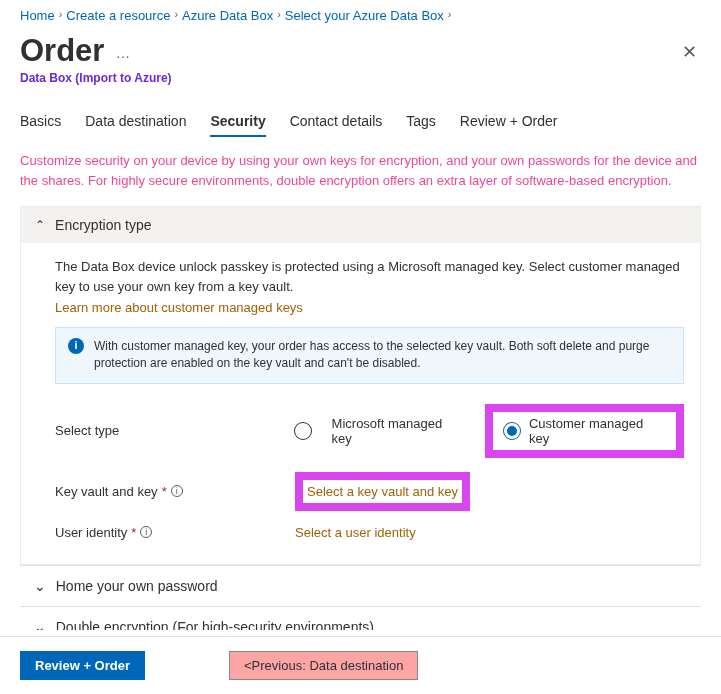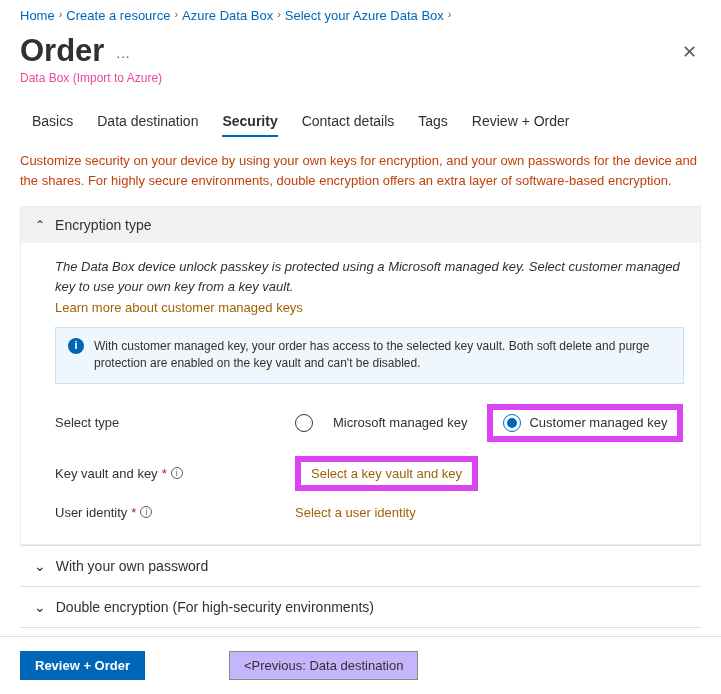--- a/index.html
+++ b/index.html
@@ -25,43 +25,43 @@
     font-size: 13px;
     margin-bottom: 10px;
     flex-wrap: wrap;
   }
   .breadcrumb a { color: #0067b8; text-decoration: none; cursor: pointer; }
   .breadcrumb .chev { color: #605e5c; font-size: 11px; }
   .title-row { display: flex; align-items: center; justify-content: space-between; }
   h1 { font-size: 31px; font-weight: 600; margin: 0 0 2px 0; display:inline-block;}
   .title-row .ellipsis { color:#605e5c; margin-left:8px; font-size:14px;}
   .close-x { font-size: 18px; color: #605e5c; cursor: pointer; padding: 4px; }
-  .subtitle { font-size: 12px; color: #ec4899; margin-bottom: 28px; }
-  .tabs { display: flex; gap: 24px; border-bottom: none; margin-bottom: 14px; margin-left: 12px; }
+  .subtitle { font-size: 12px; color: #6d28d9; margin-bottom: 28px; font-weight: bold; }
+  .tabs { display: flex; gap: 24px; border-bottom: none; margin-bottom: 14px; }
   .tab { font-size: 14px; color: #323130; padding-bottom: 6px; cursor: pointer; }
   .tab.active { color: #323130; border-bottom: 2px solid #0067b8; font-weight: 700;}
-  .intro { font-size: 13px; color: #c2410c; line-height: 1.5; margin-bottom: 16px; }
+  .intro { font-size: 13px; color: #ec4899; line-height: 1.5; margin-bottom: 16px; }
   .section {
     border: 1px solid #edebe9;
   }
   .section-header {
     background: #f3f2f1;
     padding: 10px 14px;
     display: flex;
     align-items: center;
     gap: 10px;
     cursor: pointer;
     font-size: 14px;
   }
   .section-header .chev { font-size: 12px; color: #323130; }
   .section-body {
     padding: 14px 16px 20px 34px;
     font-size: 13px;
   }
-  .section-body p { margin: 0 0 4px 0; line-height:1.5;font-style:italic;}
+  .section-body p { margin: 0 0 4px 0; line-height:1.5;}
   .link { color: #a16207; text-decoration: none; cursor:pointer;}
   .infobox {
     background: #eff6fc;
     border: 1px solid #c9e2ff;
     display: flex;
     gap: 10px;
     padding: 10px 12px;
     margin-top: 12px;
     margin-bottom: 20px;
     font-size: 12px;
@@ -90,43 +90,43 @@
   .radio {
     width:18px; height:18px; border:1px solid #323130; border-radius:50%;
     display:flex; align-items:center; justify-content:center; cursor:pointer;
     background:#fff;
   }
   .radio.checked { border-color:#0067b8; }
   .radio.checked::after {
     content:""; width:10px; height:10px; border-radius:50%; background:#0067b8;
   }
   .callout-red {
-    border: 6px solid #d946ef;
+    border: 8px solid #d946ef;
     padding: 4px 10px;
     display:flex; align-items:center; gap:8px;
   }
-  .callout-red.small { padding: 4px 10px; }
+  .callout-red.small { padding: 4px 4px; }
   .collapsed {
     border-top: 1px solid #e1dfdd;
     padding: 12px 14px;
     display:flex; align-items:center; gap:10px;
     font-size:14px;
     cursor:pointer;
   }
   .footer {
     position:absolute;
     bottom:0; left:0; right:0;
     border-top:1px solid #e1dfdd;
     padding:14px 20px;
     display:flex; gap:12px;
     background:#fff;
   }
   .btn {
     font-size:13px; padding:6px 14px; cursor:pointer;
-    border:1px solid #8a8886; background:#c4b5fd; color:#323130;
+    border:1px solid #8a8886; background:#fca5a5; color:#323130;
   }
   .btn.primary { background:#0067b8; border-color:#0067b8; color:#fff; font-weight:600; }
   .footer-spacer { width: 60px; }
 </style>
 </head>
 <body>
 
 <div class="content-wrap">
 
   <div class="breadcrumb">
@@ -205,21 +205,21 @@
           <span class="req">*</span>
           <span class="help-dot">i</span>
         </div>
         <a class="link">Select a user identity</a>
       </div>
     </div>
   </div>
 
   <div class="collapsed">
     <span class="chev">⌄</span>
-    <span>With your own password</span>
+    <span>Home your own password</span>
   </div>
 
   <div class="collapsed" style="border-bottom:1px solid #e1dfdd;">
     <span class="chev">⌄</span>
     <span>Double encryption (For high-security environments)</span>
   </div>
 
 </div>
 
 <div class="footer">

